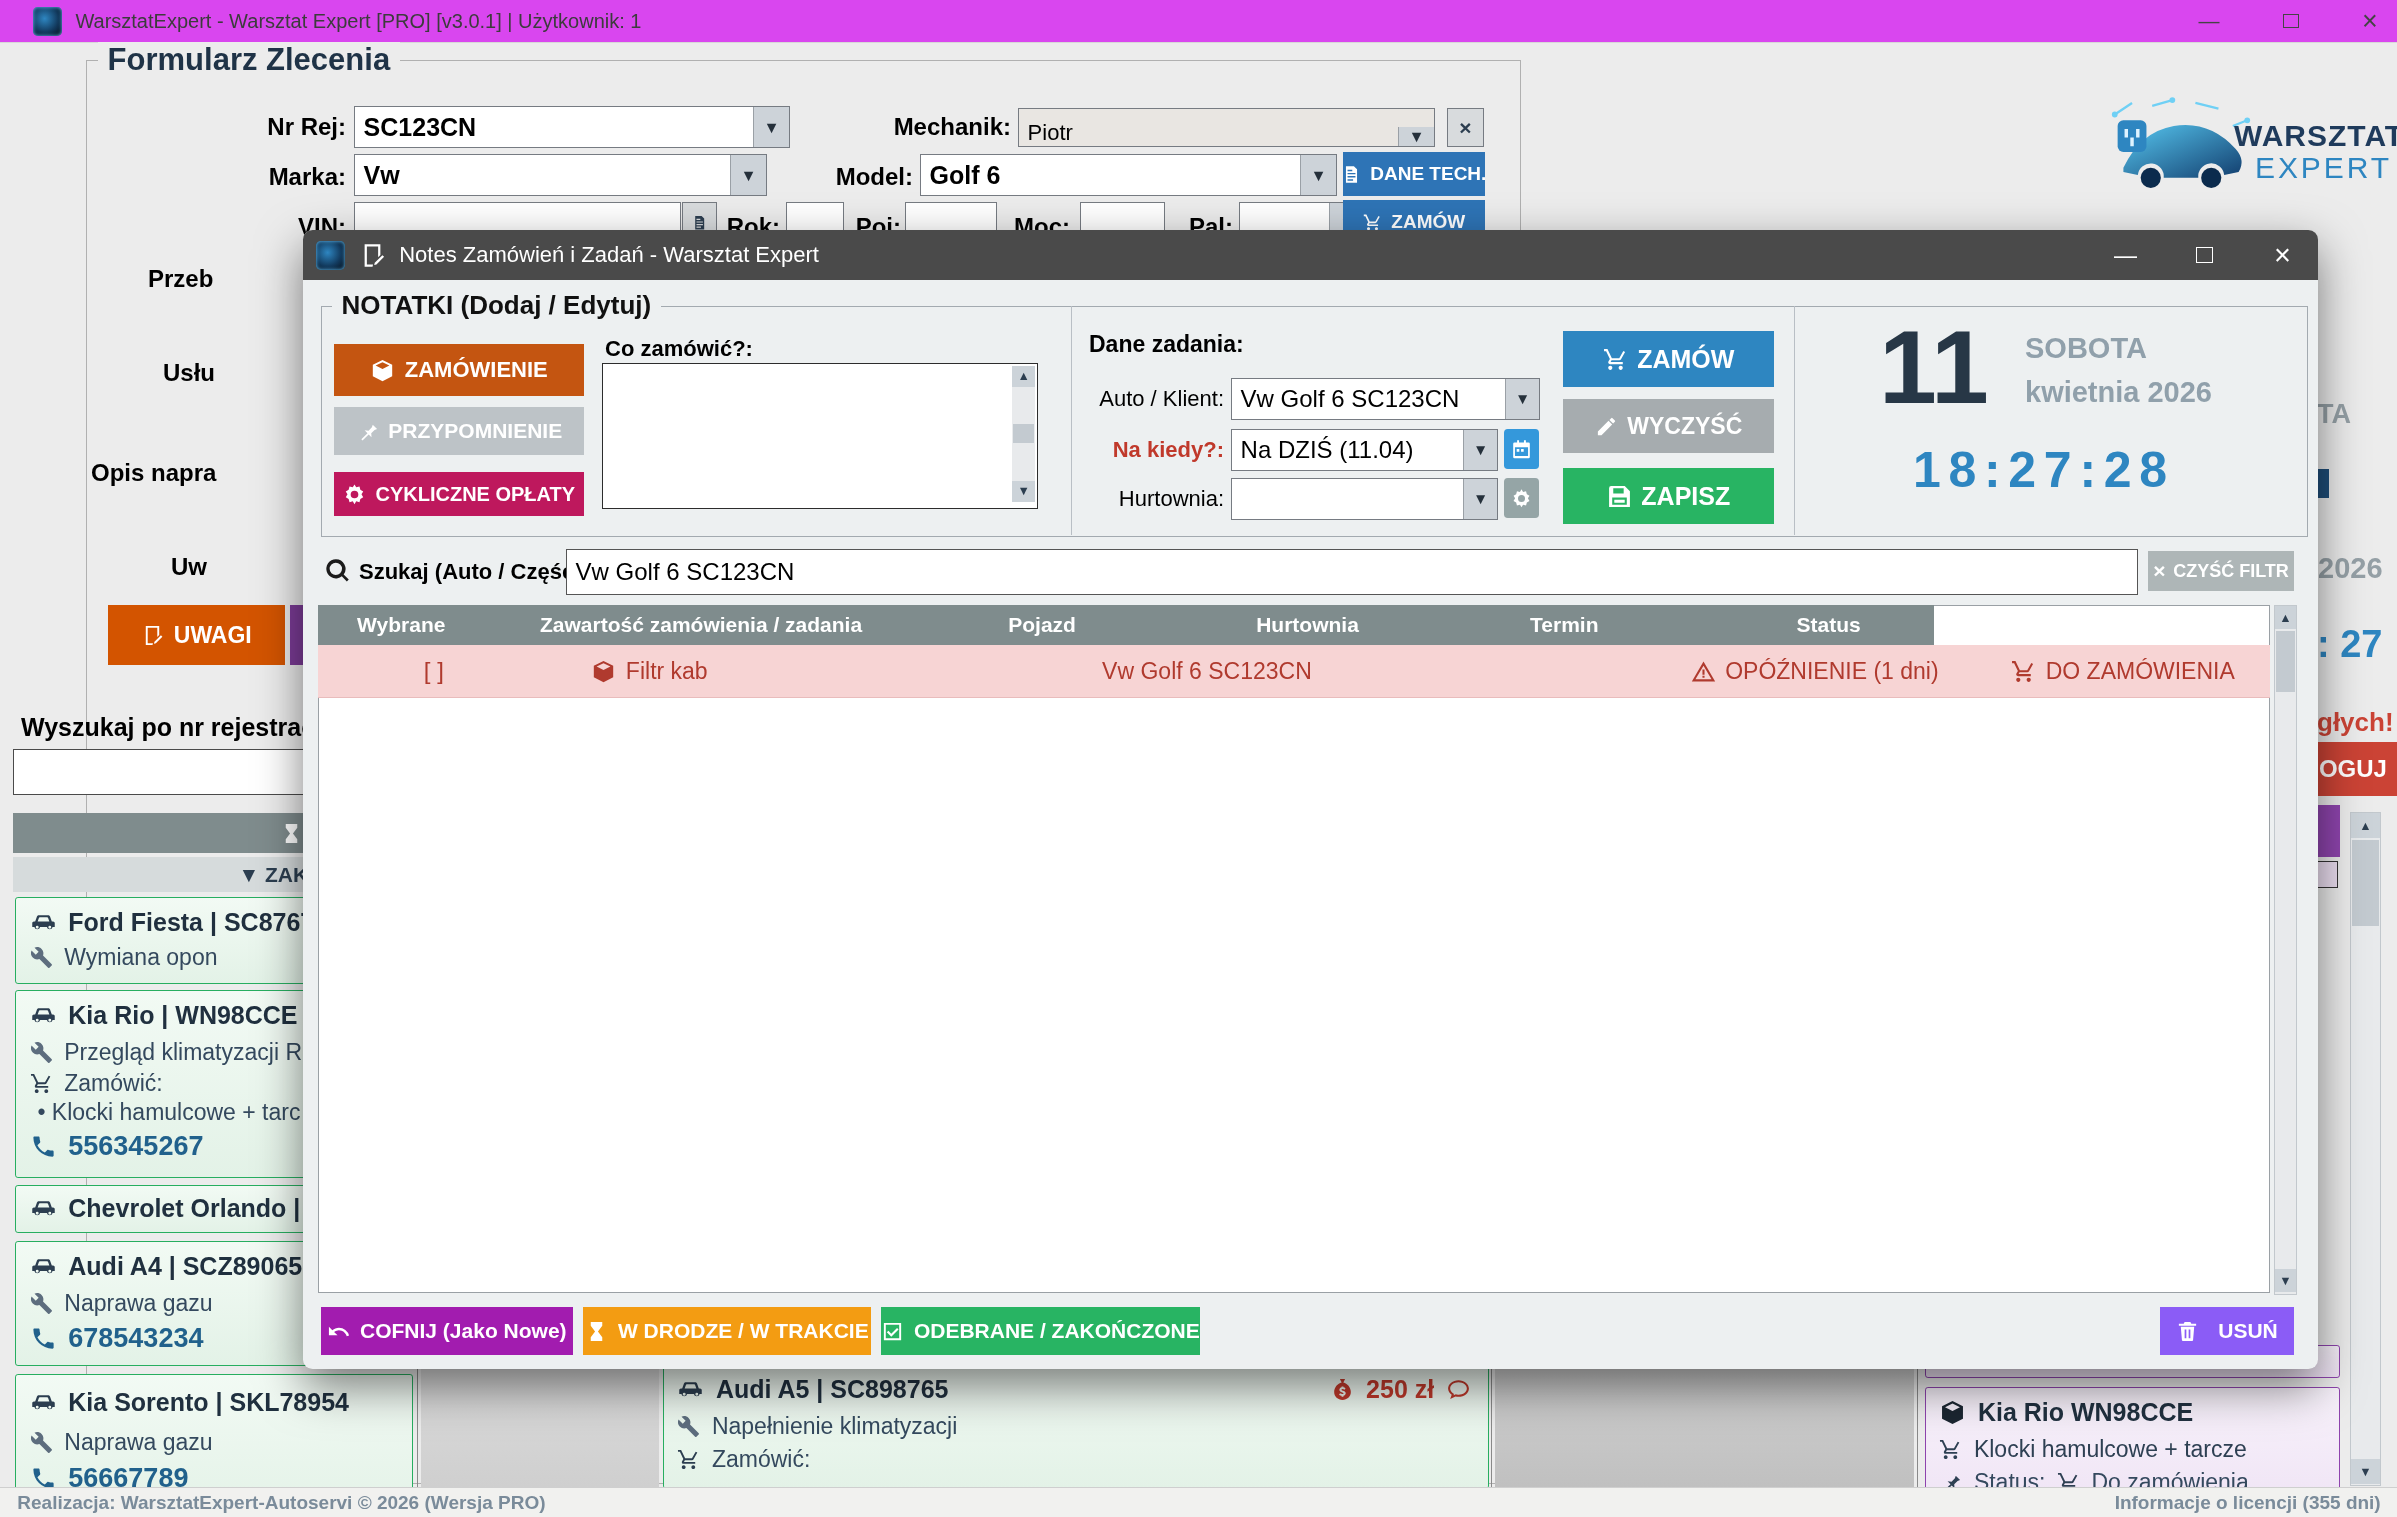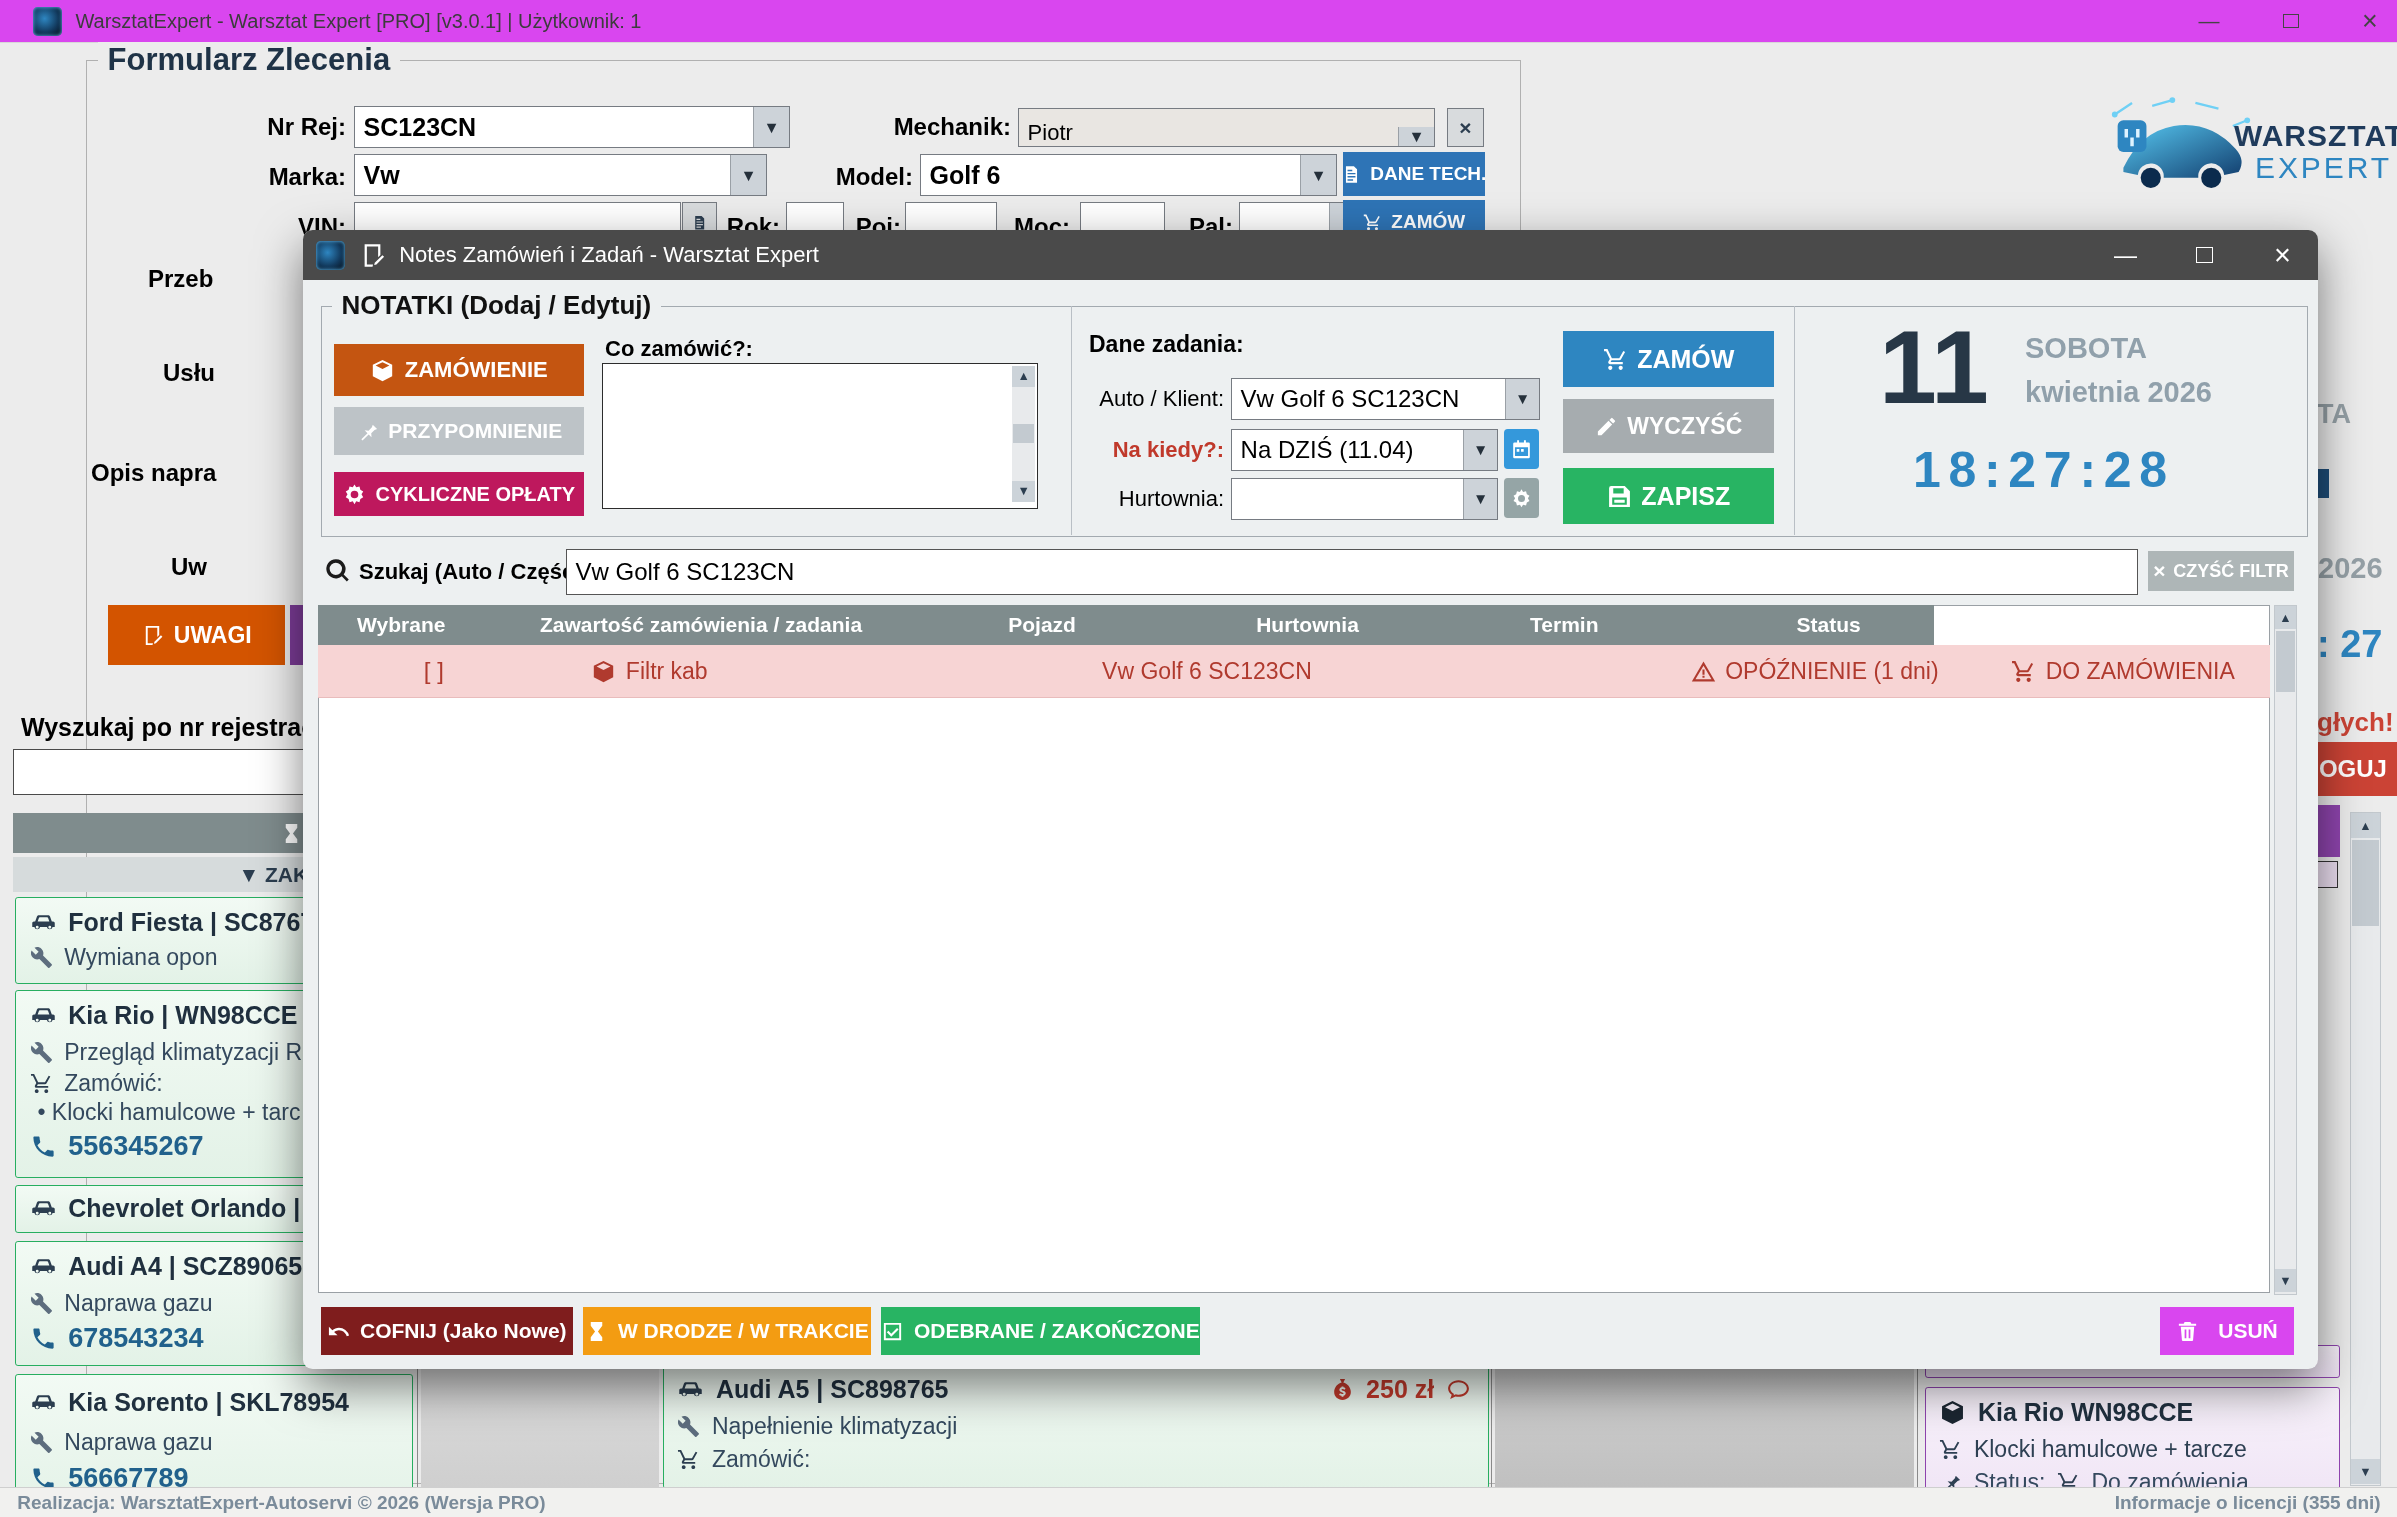--- a/index.html
+++ b/index.html
@@ -549,39 +549,39 @@
           </svg>
         <span>DO ZAMÓWIENIA</span>
       </div>
     </div>
     <div class="sb" style="left:1971px;top:375px;width:21px;height:688px;">
       <div class="ab" style="top:0;height:23px;">▲</div>
       <div class="th" style="top:25px;height:61px;"></div>
       <div class="ab" style="top:663px;height:23px;">▼</div>
     </div>
 
-    <div class="btn" style="left:18px;top:1077px;width:252px;height:48px;background:#7f1d1d;font-size:21px;">
+    <div class="btn" style="left:18px;top:1077px;width:252px;height:48px;background:#a21caf;font-size:21px;">
       <svg class="ic" width="23" height="23" viewBox="0 0 24 24">
           <use href="#i-undo"></use>
         </svg>
       <span>COFNIJ (Jako Nowe)</span>
     </div>
     <div class="btn" style="left:280px;top:1077px;width:288px;height:48px;background:#f39c12;font-size:21px;">
       <svg class="ic" width="23" height="23" viewBox="0 0 24 24">
           <use href="#i-hour"></use>
         </svg>
       <span>W DRODZE / W TRAKCIE</span>
     </div>
     <div class="btn" style="left:578px;top:1077px;width:319px;height:48px;background:#28b463;font-size:21px;">
       <svg class="ic" width="23" height="23" viewBox="0 0 24 24">
           <use href="#i-checksq"></use>
         </svg>
       <span>ODEBRANE / ZAKOŃCZONE</span>
     </div>
-    <div class="btn" style="left:1857px;top:1077px;width:134px;height:48px;background:#d946ef;font-size:21px;gap:19px;">
+    <div class="btn" style="left:1857px;top:1077px;width:134px;height:48px;background:#8b5cf6;font-size:21px;gap:19px;">
       <svg class="ic" width="23" height="23" viewBox="0 0 24 24">
           <use href="#i-trash"></use>
         </svg>
       <span>USUŃ</span>
     </div>
   </div>
 
   <div class="statusbar">
     <span>Realizacja: WarsztatExpert-Autoservi © 2026 (Wersja PRO)</span>
     <span>Informacje o licencji (355 dni)</span>

